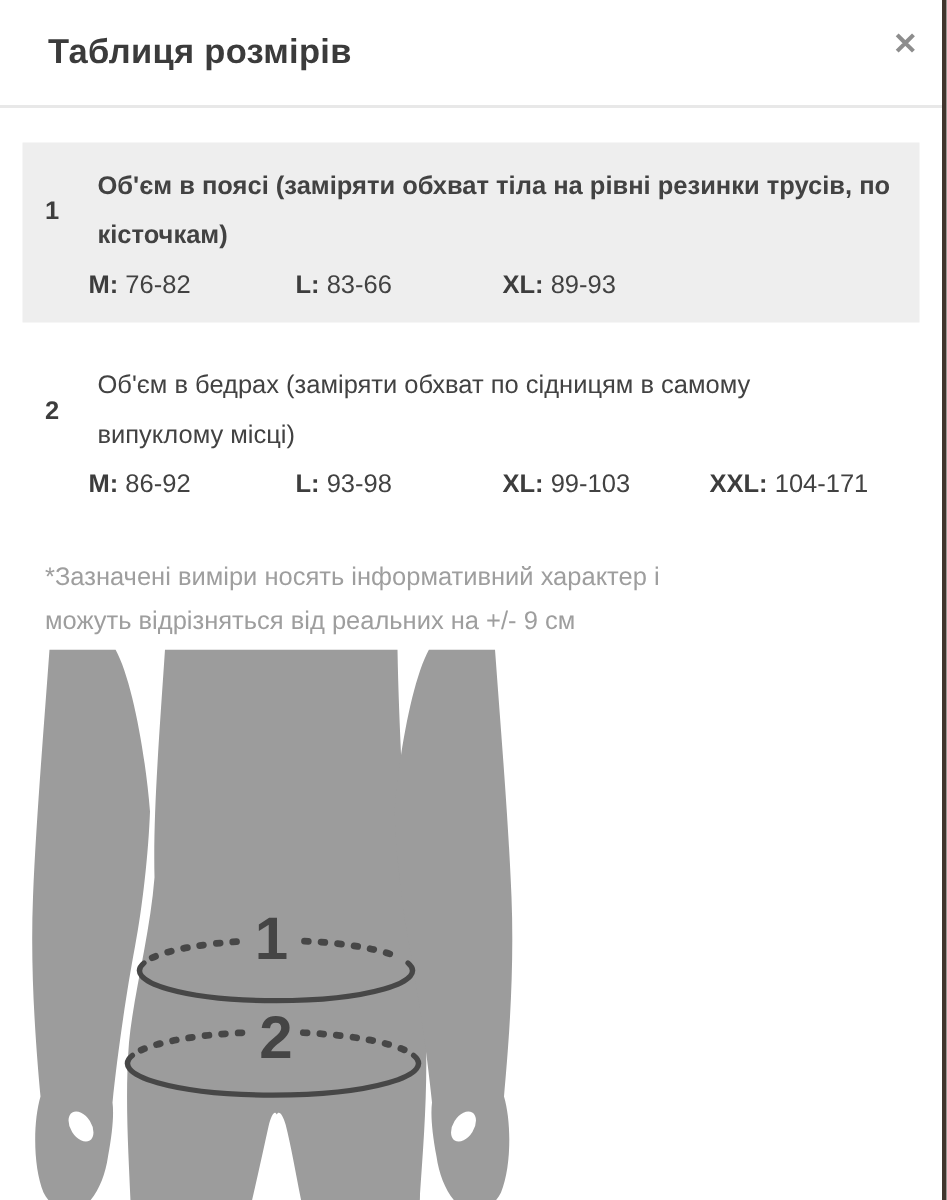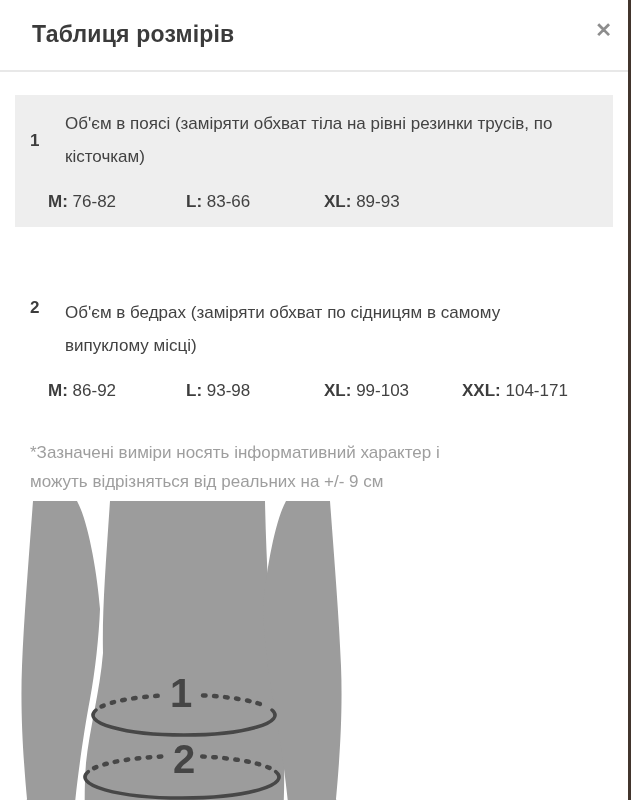--- a/index.html
+++ b/index.html
@@ -43,23 +43,23 @@
     padding:12px 0 9px 0;
   }
   .section.plain { margin-top:25px; }
   .desc-row { display:flex; line-height:33px; }
   .num-col {
     width:50px; padding-left:15px;
     font-weight:700; color:#3d3d3d;
     display:flex; align-items:center;
   }
   .desc { flex:1; }
-  .s1 .desc { max-width:545px; }
-  .s2 .desc { max-width:500px;margin-top:44px; }
-  .sizes-row { display:flex; padding-left:33px; line-height:33px; margin-top:12px; }
+  .s1 .desc { max-width:545px;font-weight:bold; }
+  .s2 .desc { max-width:500px; }
+  .sizes-row { display:flex; padding-left:44px; line-height:33px; margin-top:0; }
   .size-cell { width:138px; }
   .size-cell b { color:#3d3d3d; }
   .disclaimer {
     margin:31px 0 0 15px;
     max-width:470px;
     font-size:17px;
     line-height:29px;
     color:#9e9e9e;
   }
   

